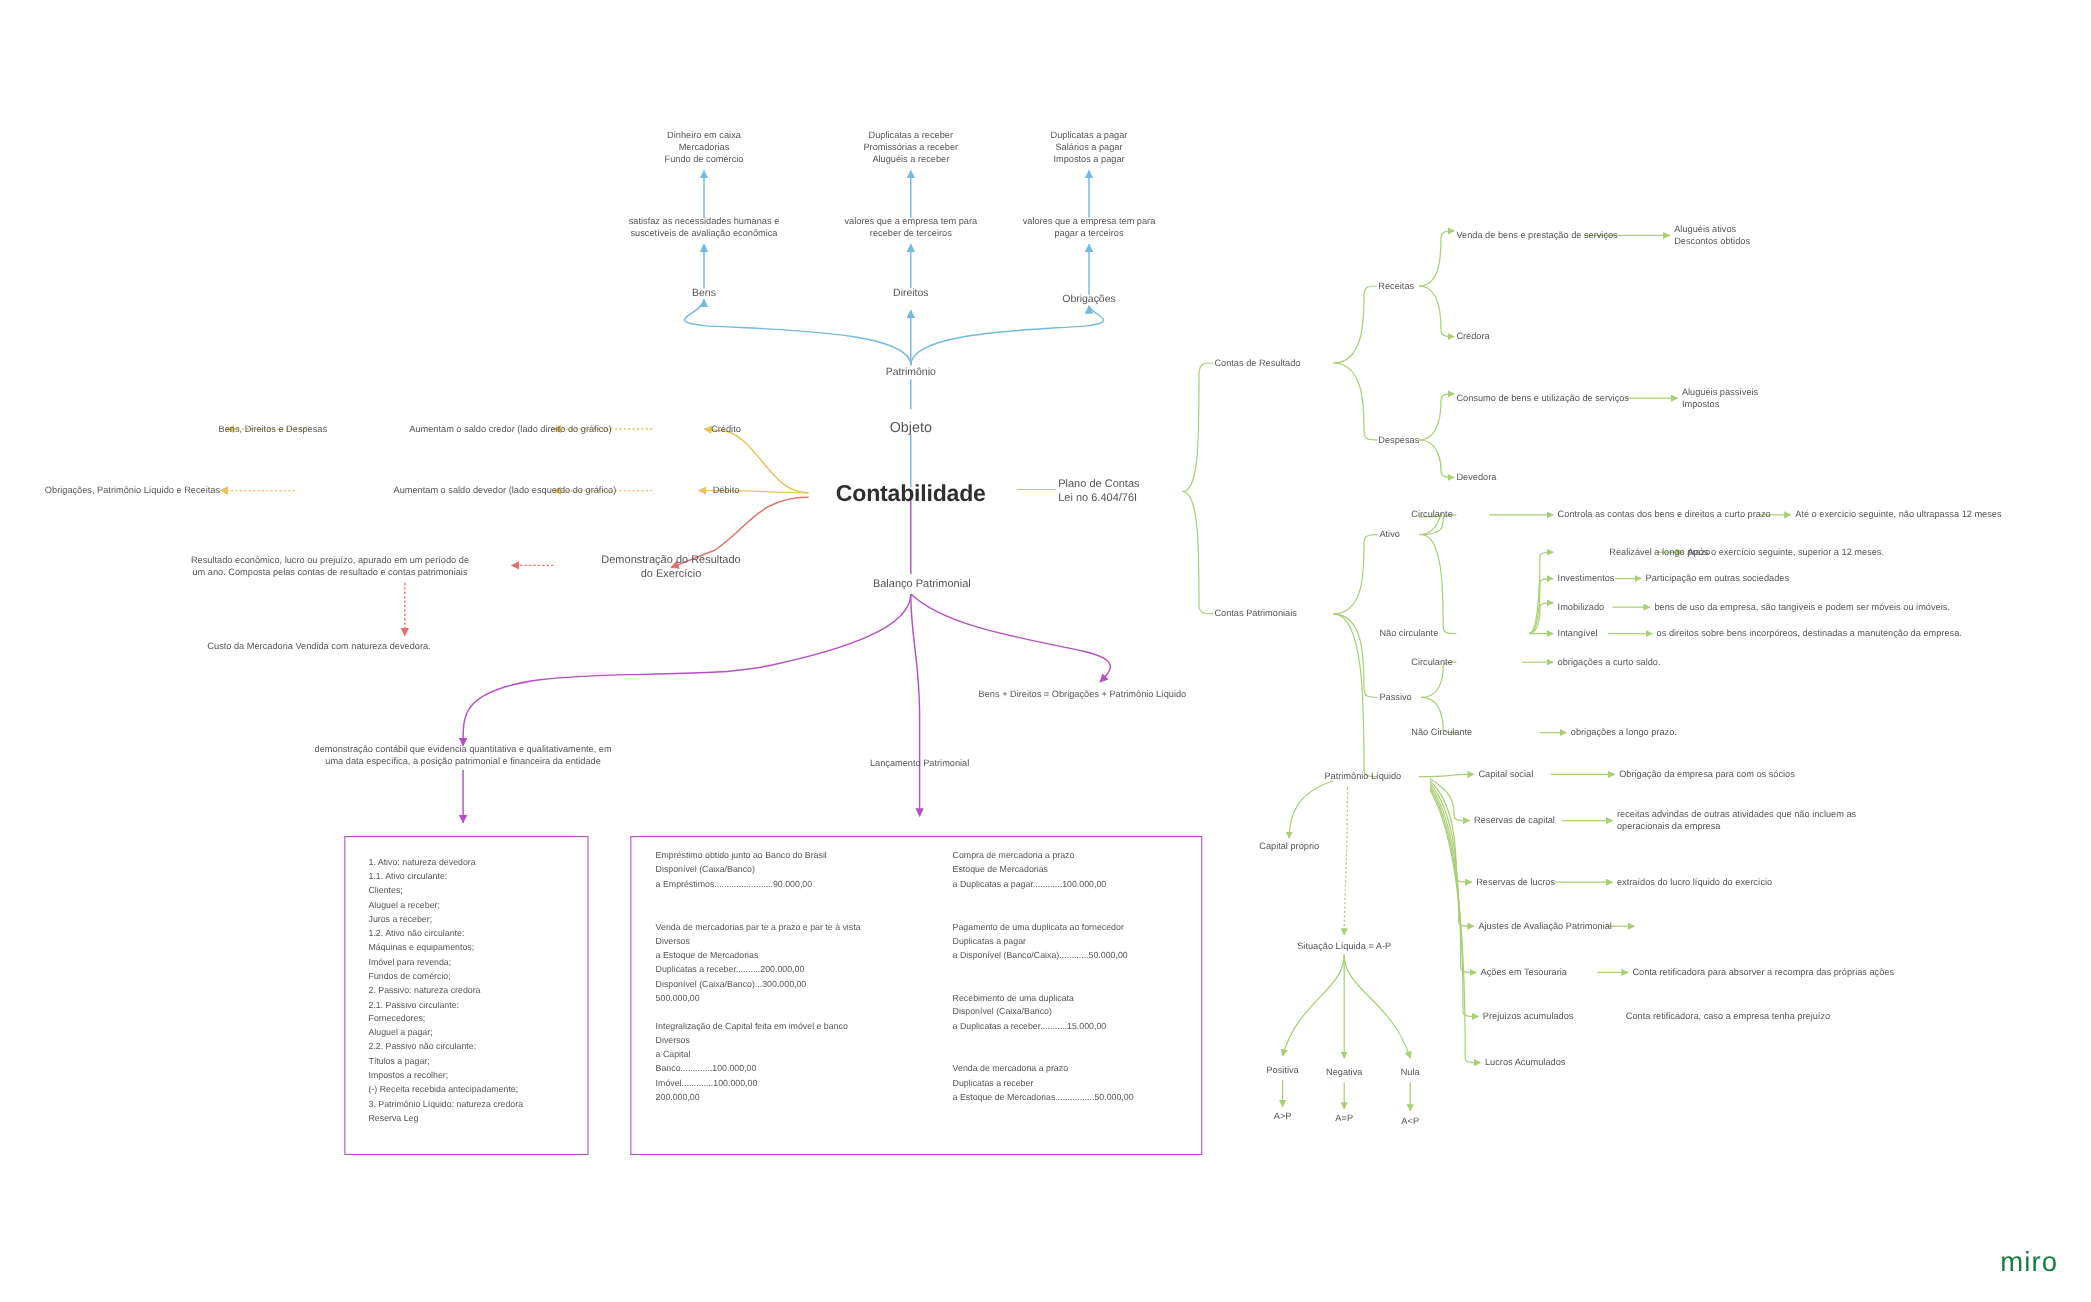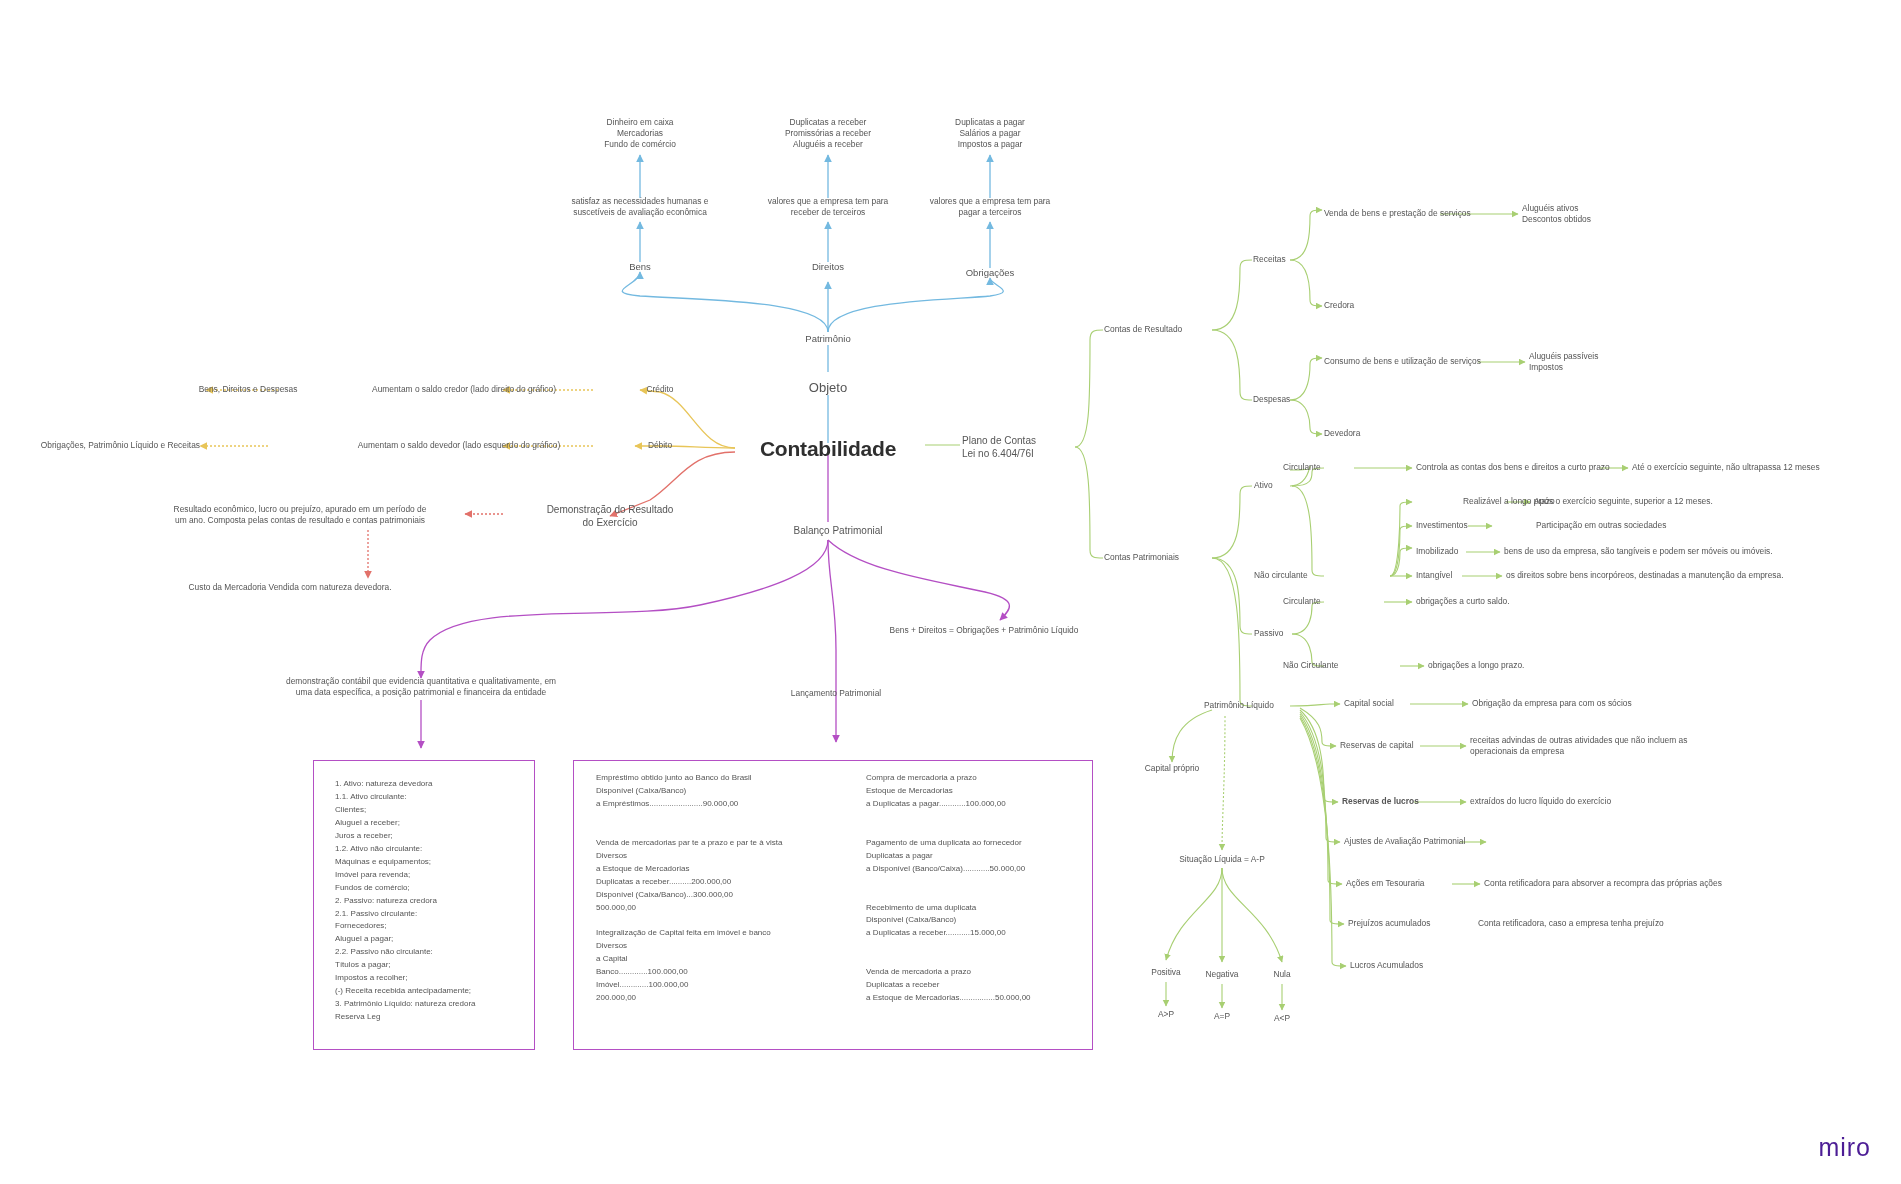--- a/index.html
+++ b/index.html
@@ -13,21 +13,21 @@
   .node{position:absolute;white-space:pre;line-height:1.32;color:#555;}
   .c{transform:translate(-50%,-50%);text-align:center;}
   .l{transform:translate(0,-50%);text-align:left;}
   .t8{font-size:8.4px;}
   .t9{font-size:9.5px;}
   .t11{font-size:10px;}
   .t13{font-size:13px;}
   .t21{font-size:21px;font-weight:bold;color:#2f2f2f;letter-spacing:-0.2px;}
   .box{position:absolute;border:1.4px solid #b44fc4;background:#ffffff;box-sizing:border-box;}
   .boxtxt{position:absolute;font-size:8px;line-height:1.62;white-space:pre;color:#555;}
-  .wm{position:absolute;right:30px;bottom:22px;font-size:25px;color:#4c1d95;letter-spacing:1px;font-family:"Liberation Sans",sans-serif;}
+  .wm{position:absolute;right:30px;bottom:22px;font-size:25px;color:#15803d;letter-spacing:1px;font-family:"Liberation Sans",sans-serif;}
 </style>
 </head>
 <body>
 
 <div id="canvas">
 
   <svg class="links" viewBox="0 0 1901 1184">
     <defs>
       <marker id="ab" markerWidth="7" markerHeight="7" refX="5.5" refY="3" orient="auto">
         <path d="M0,0 L6,3 L0,6 z" fill="#73b9e0"></path>
@@ -280,41 +280,41 @@
 
   <div class="node l t8" style="left:1254px;top:486px;">Ativo</div>
   <div class="node l t8" style="left:1283px;top:468px;">Circulante</div>
   <div class="node l t8" style="left:1416px;top:468px;">Controla as contas dos bens e direitos a curto prazo</div>
   <div class="node l t8" style="left:1632px;top:468px;">Até o exercício seguinte, não ultrapassa 12 meses</div>
 
   <div class="node l t8" style="left:1254px;top:576px;">Não circulante</div>
   <div class="node l t8" style="left:1416px;top:502px;padding-left:47px;">Realizável a longo prazo</div>
   <div class="node l t8" style="left:1534px;top:502px;">Após o exercício seguinte, superior a 12 meses.</div>
   <div class="node l t8" style="left:1416px;top:526px;">Investimentos</div>
-  <div class="node l t8" style="left:1496px;top:526px;margin-left:40px;">Participação em outras sociedades</div>
+  <div class="node l t8" style="left:1496px;top:526px;">Participação em outras sociedades</div>
   <div class="node l t8" style="left:1416px;top:552px;">Imobilizado</div>
   <div class="node l t8" style="left:1504px;top:552px;">bens de uso da empresa, são tangíveis e podem ser móveis ou imóveis.</div>
   <div class="node l t8" style="left:1416px;top:576px;">Intangível</div>
   <div class="node l t8" style="left:1506px;top:576px;">os direitos sobre bens incorpóreos, destinadas a manutenção da empresa.</div>
 
   <div class="node l t8" style="left:1254px;top:634px;">Passivo</div>
   <div class="node l t8" style="left:1283px;top:602px;">Circulante</div>
   <div class="node l t8" style="left:1416px;top:602px;">obrigações a curto saldo.</div>
   <div class="node l t8" style="left:1283px;top:666px;">Não Circulante</div>
   <div class="node l t8" style="left:1428px;top:666px;">obrigações a longo prazo.</div>
 
   <div class="node l t8" style="left:1204px;top:706px;">Patrimônio Líquido</div>
   <div class="node c t8" style="left:1172px;top:769px;">Capital próprio</div>
 
   <div class="node l t8" style="left:1344px;top:704px;">Capital social</div>
   <div class="node l t8" style="left:1472px;top:704px;">Obrigação da empresa para com os sócios</div>
   <div class="node l t8" style="left:1340px;top:746px;">Reservas de capital</div>
   <div class="node l t8" style="left:1470px;top:746px;">receitas advindas de outras atividades que não incluem as
 operacionais da empresa</div>
-  <div class="node l t8" style="left:1342px;top:802px;font-weight:bold;">Reservas de lucros</div>
+  <div class="node l t8" style="left:1342px;top:802px;">Reservas de lucros</div>
   <div class="node l t8" style="left:1470px;top:802px;">extraídos do lucro líquido do exercício</div>
   <div class="node l t8" style="left:1344px;top:842px;">Ajustes de Avaliação Patrimonial</div>
   <div class="node l t8" style="left:1346px;top:884px;">Ações em Tesouraria</div>
   <div class="node l t8" style="left:1484px;top:884px;">Conta retificadora para absorver a recompra das próprias ações</div>
   <div class="node l t8" style="left:1348px;top:924px;">Prejuízos acumulados</div>
   <div class="node l t8" style="left:1478px;top:924px;">Conta retificadora, caso a empresa tenha prejuízo</div>
   <div class="node l t8" style="left:1350px;top:966px;">Lucros Acumulados</div>
 
   <div class="node c t8" style="left:1222px;top:860px;">Situação Líquida = A-P</div>
   <div class="node c t8" style="left:1166px;top:973px;">Positiva</div>

